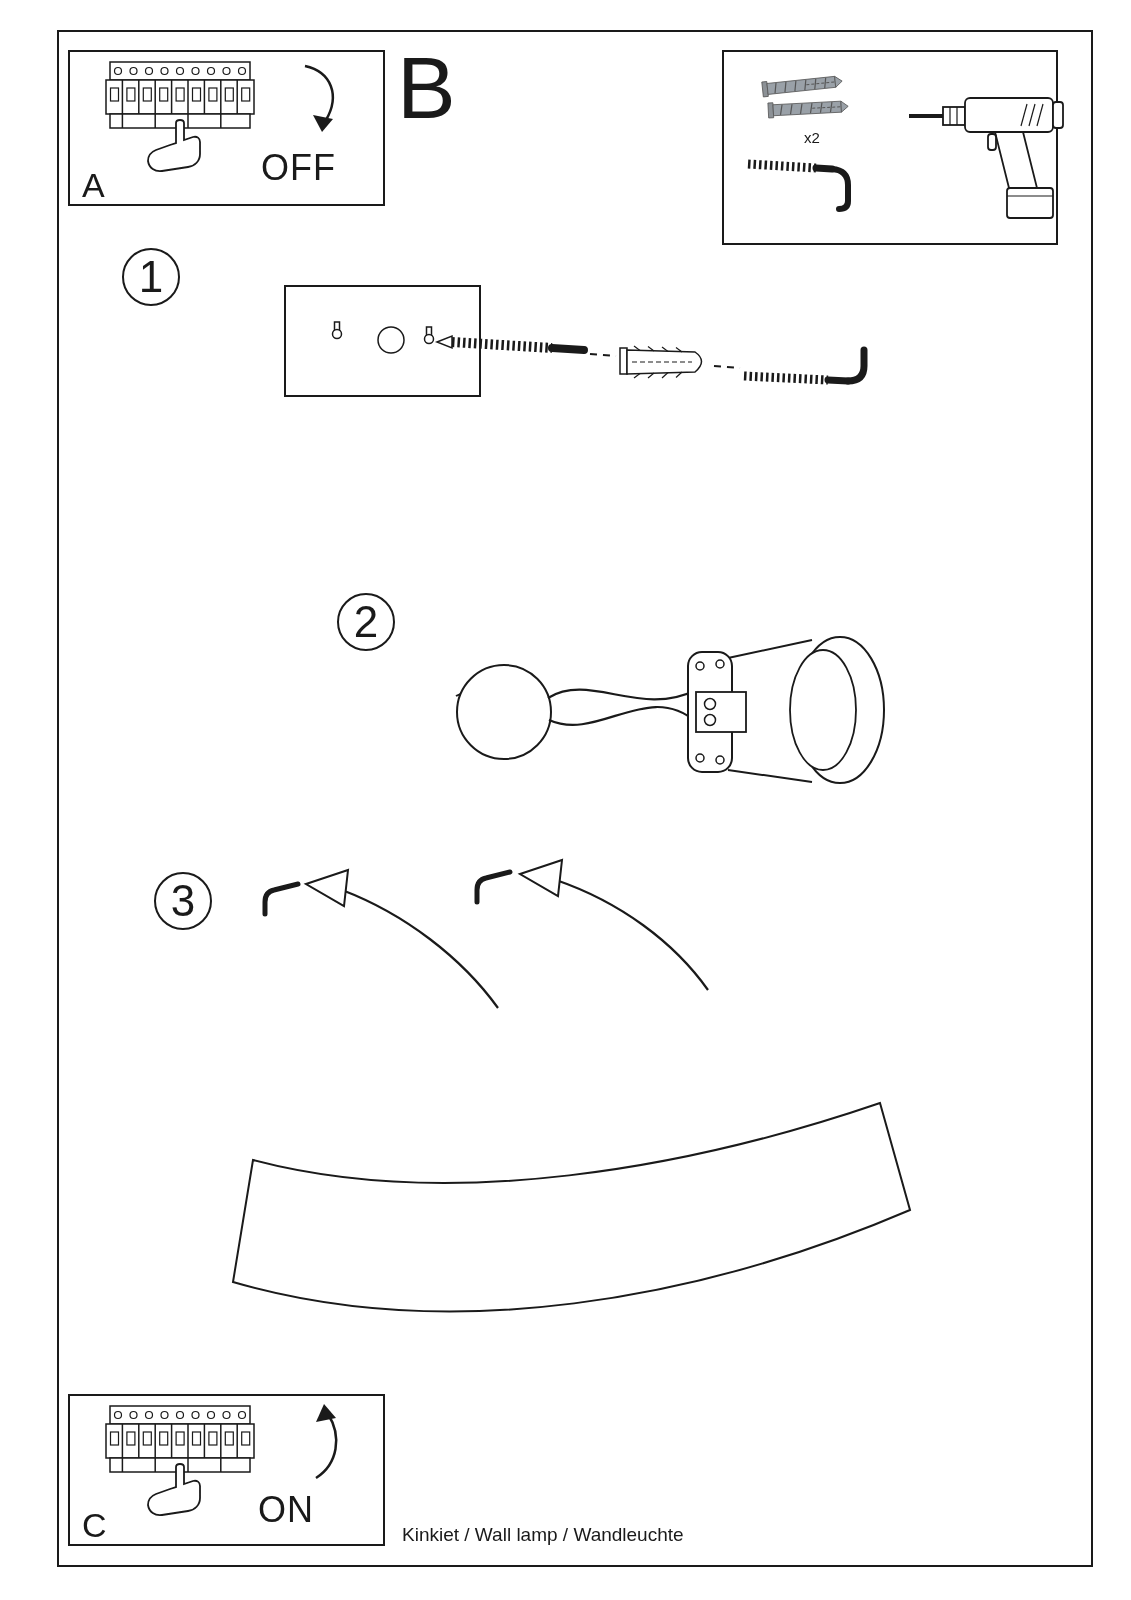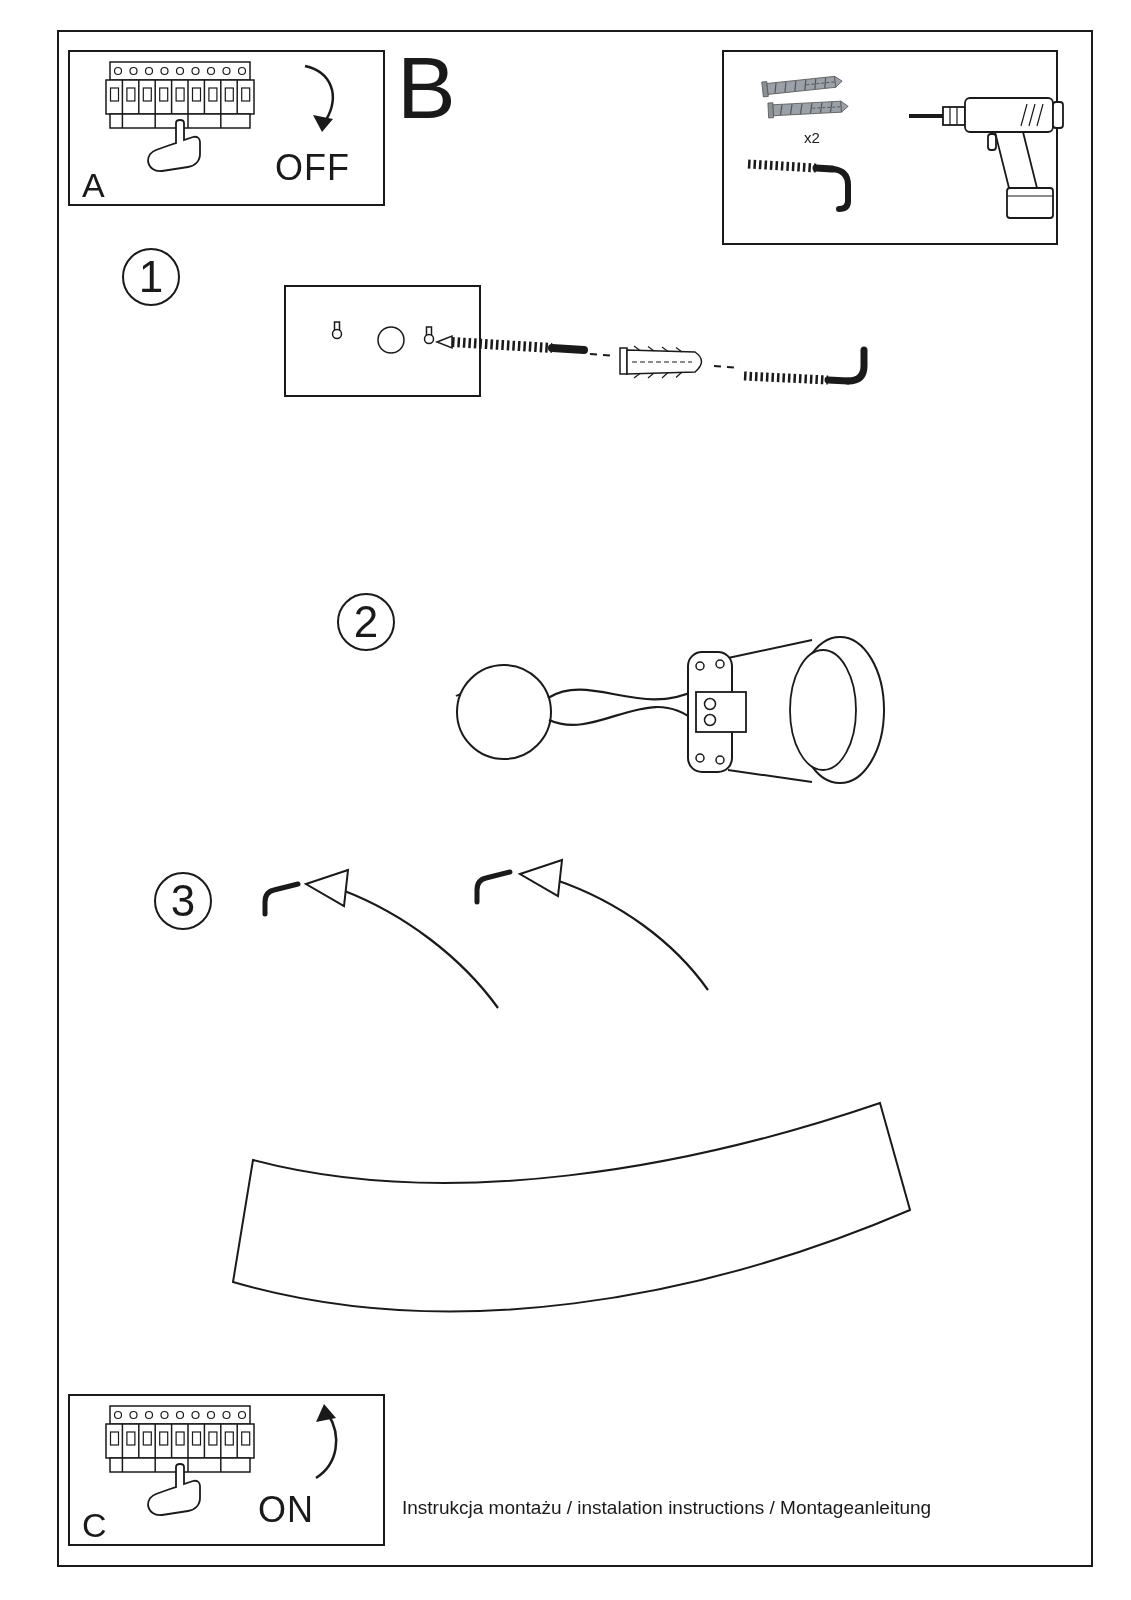--- a/index.html
+++ b/index.html
@@ -76,21 +76,21 @@
         <g stroke-width="1.8" fill="#fff">
           <path d="M 76,63 C 76,61 77,60 80,60 C 83,60 84,61 84,63 L 84,80 L 93,77 C 97,76 100,78 100,82 L 100,94 C 100,101 95,106 88,107 L 62,111 C 55,112 49,108 48,101 C 48,96 51,92 56,90 L 70,85 L 76,83 Z"></path>
         </g>
       </g>
 
       <g stroke="#1a1a1a" fill="none" stroke-width="2.5">
         <path d="M 235,14 C 262,20 270,44 256,68"></path>
         <polygon points="252,80 243,63 263,67" fill="#1a1a1a" stroke="none"></polygon>
       </g>
     </svg>
-    <div class="abs switch-state" style="left:205px;top:98px;">OFF</div>
+    <div class="abs switch-state" style="left:191px;top:98px;">OFF</div>
     <div class="abs corner-label" style="left:12px;top:116px;">A</div>
   </div>
 
   <div class="abs big-letter" style="left:397px;top:44px;">B</div>
 
   <div class="abs outline-box" style="left:722px;top:50px;width:336px;height:195px;">
     <svg width="368" height="191" viewBox="0 0 368 191">
 
       <g transform="translate(38,32) rotate(-6)">
         <rect x="0" y="-2" width="5" height="15" fill="#8c9196" stroke="#555" stroke-width="0.8"></rect>
@@ -306,15 +306,15 @@
 
       <g stroke="#1a1a1a" fill="none" stroke-width="2.5">
         <path d="M 246,82 C 268,68 272,40 258,18"></path>
         <polygon points="254,8 246,26 266,22" fill="#1a1a1a" stroke="none"></polygon>
       </g>
     </svg>
     <div class="abs switch-state" style="left:188px;top:96px;">ON</div>
     <div class="abs corner-label" style="left:12px;top:112px;">C</div>
   </div>
 
-  <div class="abs footer-line" style="left:402px;top:1494px;">Instrukcja montażu / instalation instructions / Montageanleitung</div>
+  <div class="abs footer-line" style="left:402px;top:1521px;">Kinkiet / Wall lamp / Wandleuchte</div>
 
 </div>
 
 </body></html>

